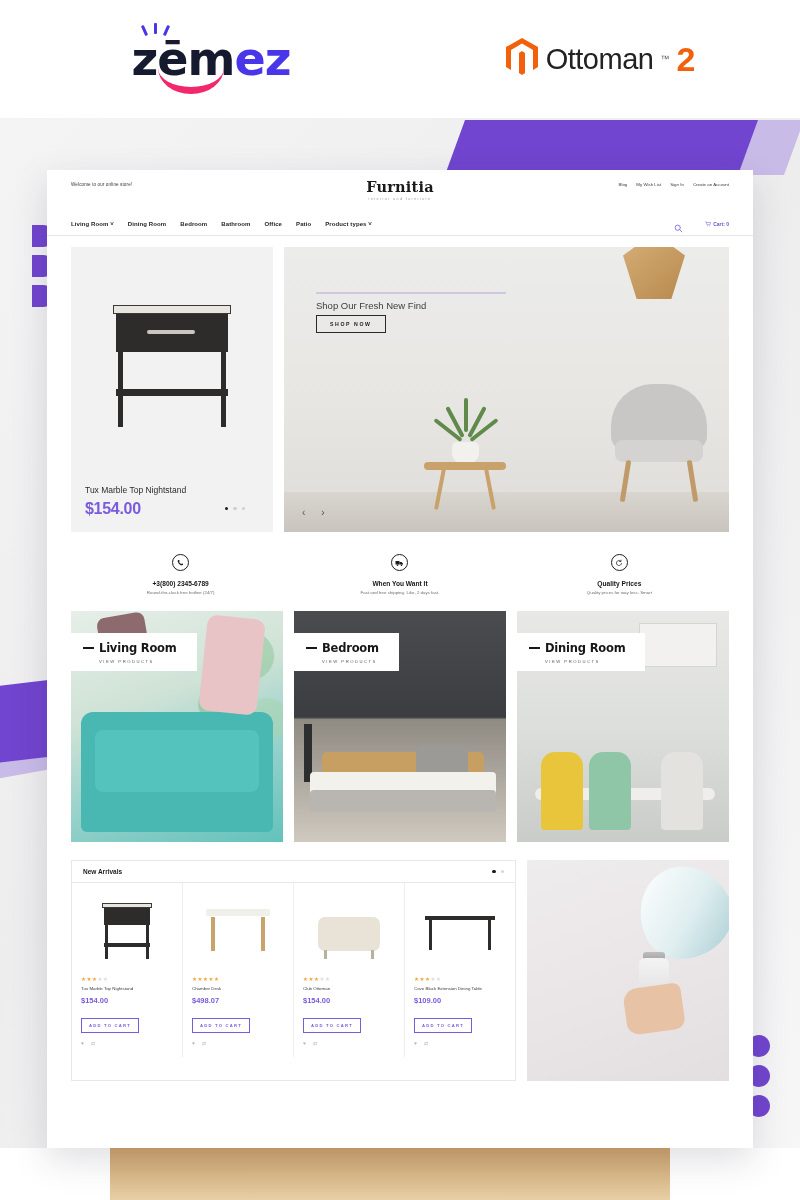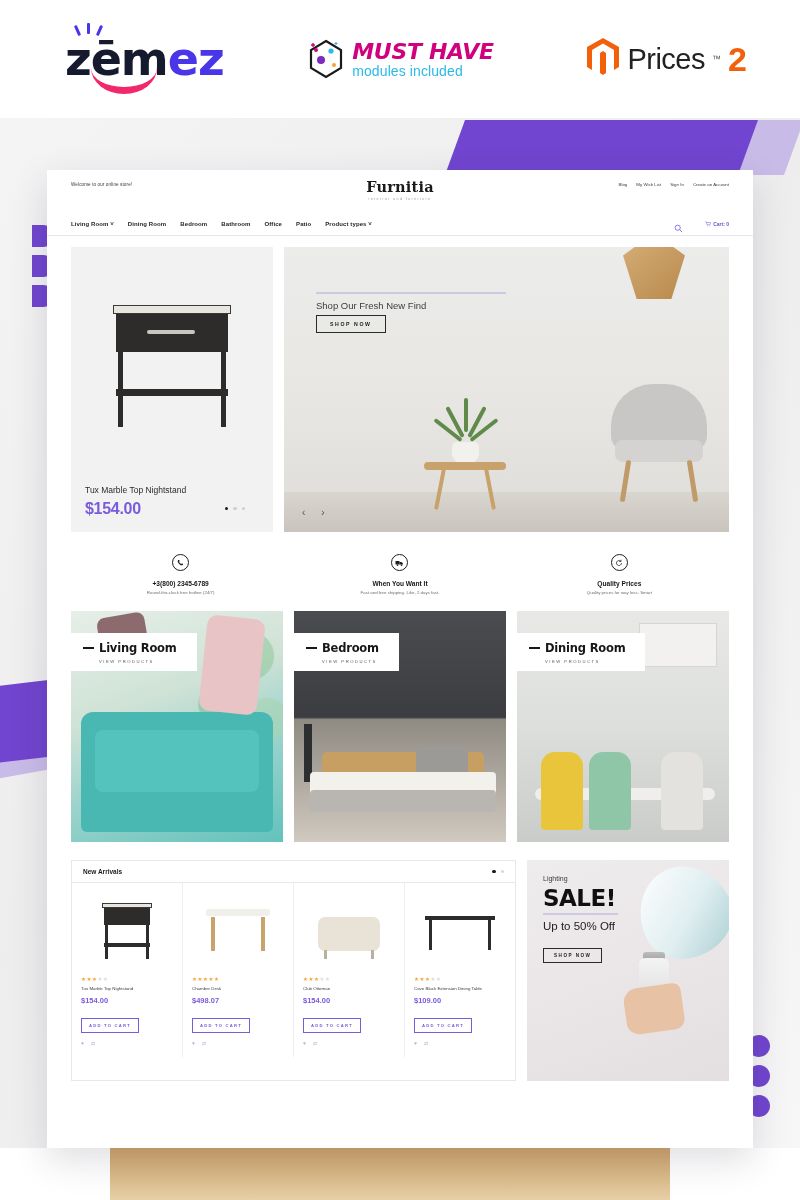--- a/index.html
+++ b/index.html
@@ -271,49 +271,30 @@
       <div class="zemez-marks">
           <i></i>
           <i></i>
           <i></i>
         </div>
       <span class="zemez-word z1">zēm</span><span class="zemez-word z2">ez</span>
       <div class="zemez-smile"></div>
     </div>
   </div>
 
-  <div class="logo-cell">
-    <div class="musthave">
-      <div class="mh-hex">
-        <svg width="40" height="44" viewBox="0 0 40 44">
-          <polygon points="20,4 35,13 35,31 20,40 5,31 5,13" fill="#fff" stroke="#1a1a1a" stroke-width="2.2"></polygon>
-          <circle cx="15" cy="23" r="4" fill="#7b2bbd"></circle>
-          <circle cx="25" cy="14" r="2.6" fill="#2bb9e8"></circle>
-          <circle cx="10" cy="13" r="2" fill="#d1007f"></circle>
-          <circle cx="28" cy="28" r="2" fill="#f2a43a"></circle>
-          <path d="M7 6 l0 4 M5 8 l4 0" stroke="#d1007f" stroke-width="1.4"></path>
-          <path d="M30 5 l0 3 M28.5 6.5 l3 0" stroke="#2bb9e8" stroke-width="1.2"></path>
-        </svg>
-      </div>
-      <div class="mh-text">
-        <div class="mh-line1">MUST HAVE</div>
-        <div class="mh-line2">modules included</div>
-      </div>
-    </div>
-  </div>
 
   <div class="logo-cell">
     <div class="magento">
       <span>
         <svg width="34" height="40" viewBox="0 0 34 40">
           <polygon points="17,1 33,10 33,30 28,33 28,13 17,6.5 6,13 6,33 1,30 1,10" fill="#f2600c"></polygon>
           <polygon points="14,36 14,16 17,14 20,16 20,36 17,38" fill="#f2600c"></polygon>
         </svg>
       </span>
-      <span class="mg-name">Prices</span>
+      <span class="mg-name">Ottoman</span>
       <span class="mg-tm">™</span>
       <span class="mg-two">2</span>
     </div>
   </div>
 </div>
 
 <div class="backdrop"></div>
 <div class="purple-band"></div>
 <div class="purple-band-light"></div>
 <div class="purple-wedge"></div>
@@ -609,23 +590,16 @@
       </div>
     </div>
 
     <div class="sale">
       <div class="bulb">
         <div class="bulb-shade"></div>
         <div class="bulb-base"></div>
         <div class="bulb-body"></div>
         <div class="hand"></div>
       </div>
-      <div class="sale-copy">
-        <div class="sale-k">Lighting</div>
-        <div class="sale-h">SALE!</div>
-        <div class="sale-rule"></div>
-        <div class="sale-sub">Up to 50% Off</div>
-        <div class="sale-btn">SHOP NOW</div>
-      </div>
     </div>
 
   </div>
 </div>
 
 </body></html>

